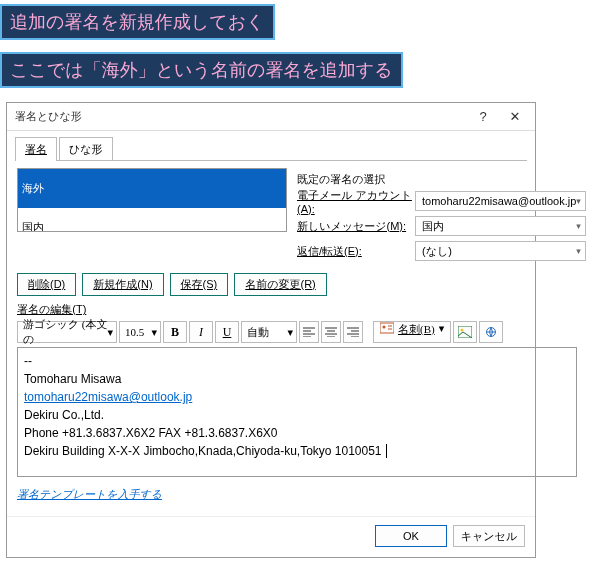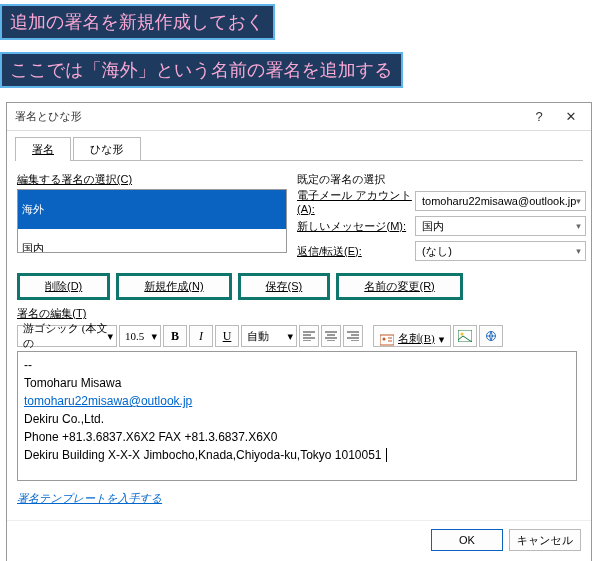--- a/index.html
+++ b/index.html
@@ -16,21 +16,21 @@
     border: 2px solid #5eb3e8;
     font-size: 18px;
     padding: 4px 8px;
     margin: 4px 0 8px 0;
     display: inline-block;
   }
   .dialog-window {
     border: 1px solid #999;
     background: #fff;
     margin: 6px 12px 0 6px;
-    width: 586px;
+    width: 530px;
   }
   .titlebar {
     display: flex;
     align-items: center;
     justify-content: space-between;
     border-bottom: 1px solid #ddd;
     padding: 4px 4px 4px 8px;
     height: 28px;
   }
   .titlebar-title { color: #333; }
@@ -44,21 +44,21 @@
     font-size: 13px;
     color: #333;
   }
   .tabs {
     display: flex;
     padding: 6px 8px 0 8px;
   }
   .tab {
     border: 1px solid #bbb;
     border-bottom: none;
-    padding: 4px 16px;
+    padding: 4px 9px;
     margin-right: 2px;
     background: #fff;
     position: relative;
   }
   .tab.active {
     background: #fff;
     z-index: 2;
   }
   .tab-line {
     border-top: 1px solid #bbb;
@@ -105,23 +105,23 @@
     justify-content: space-between;
     padding: 0 4px 0 6px;
     background: #fff;
   }
   .select .chev {
     font-size: 9px;
     color: #666;
   }
   .btn-row { margin: 8px 0 6px 0; display: flex; gap: 6px; }
   .btn {
-    border: 3px solid #0f766e;
+    border: 1px solid #0f766e;
     background: #fdfdfd;
-    padding: 3px 25px;
+    padding: 3px 10px;
   }
   .toolbar {
     display: flex;
     align-items: center;
     gap: 2px;
     margin: 4px 0;
     font-family: Liberation Serif, serif;
   }
   .tool-select {
     border: 1px solid #bbb;
@@ -153,21 +153,21 @@
     align-items: center;
     justify-content: space-between;
     padding: 0 3px 0 5px;
     background: #fff;
   }
   .align-group { display:flex; gap:2px; }
   .bizcard-btn {
     border: 1px solid #bbb;
     height: 22px;
     padding: 0 6px;
-    display:flex; align-items:flex-end; gap:4px;
+    display:flex; align-items:flex-start; gap:4px;
     background:#fdfdfd;
   }
   .editor {
     border: 1px solid #999;
     width: 560px;
     height: 130px;
     padding: 4px 6px;
     font-family: "Meiryo", sans-serif;
     font-size: 12px;
     line-height: 1.5;
@@ -216,21 +216,20 @@
 
   <div class="tabs">
     <div class="tab active"><span class="u">署名</span></div>
     <div class="tab"><span>ひな形</span></div>
   </div>
   <div class="tab-line"></div>
 
   <div class="content">
     <div class="cols">
       <div class="col-left">
-        <div class="section-label"><span class="u">編集する署名の選択(C)</span></div>
         <div class="listbox">
           <div class="list-item selected">海外</div>
           <div class="list-item">国内</div>
         </div>
       </div>
       <div class="col-right">
         <div class="section-label">既定の署名の選択</div>
         <div class="right-label-row">
           <div class="right-label"><span class="u">電子メール アカウント(A):</span></div>
           <div class="select">

